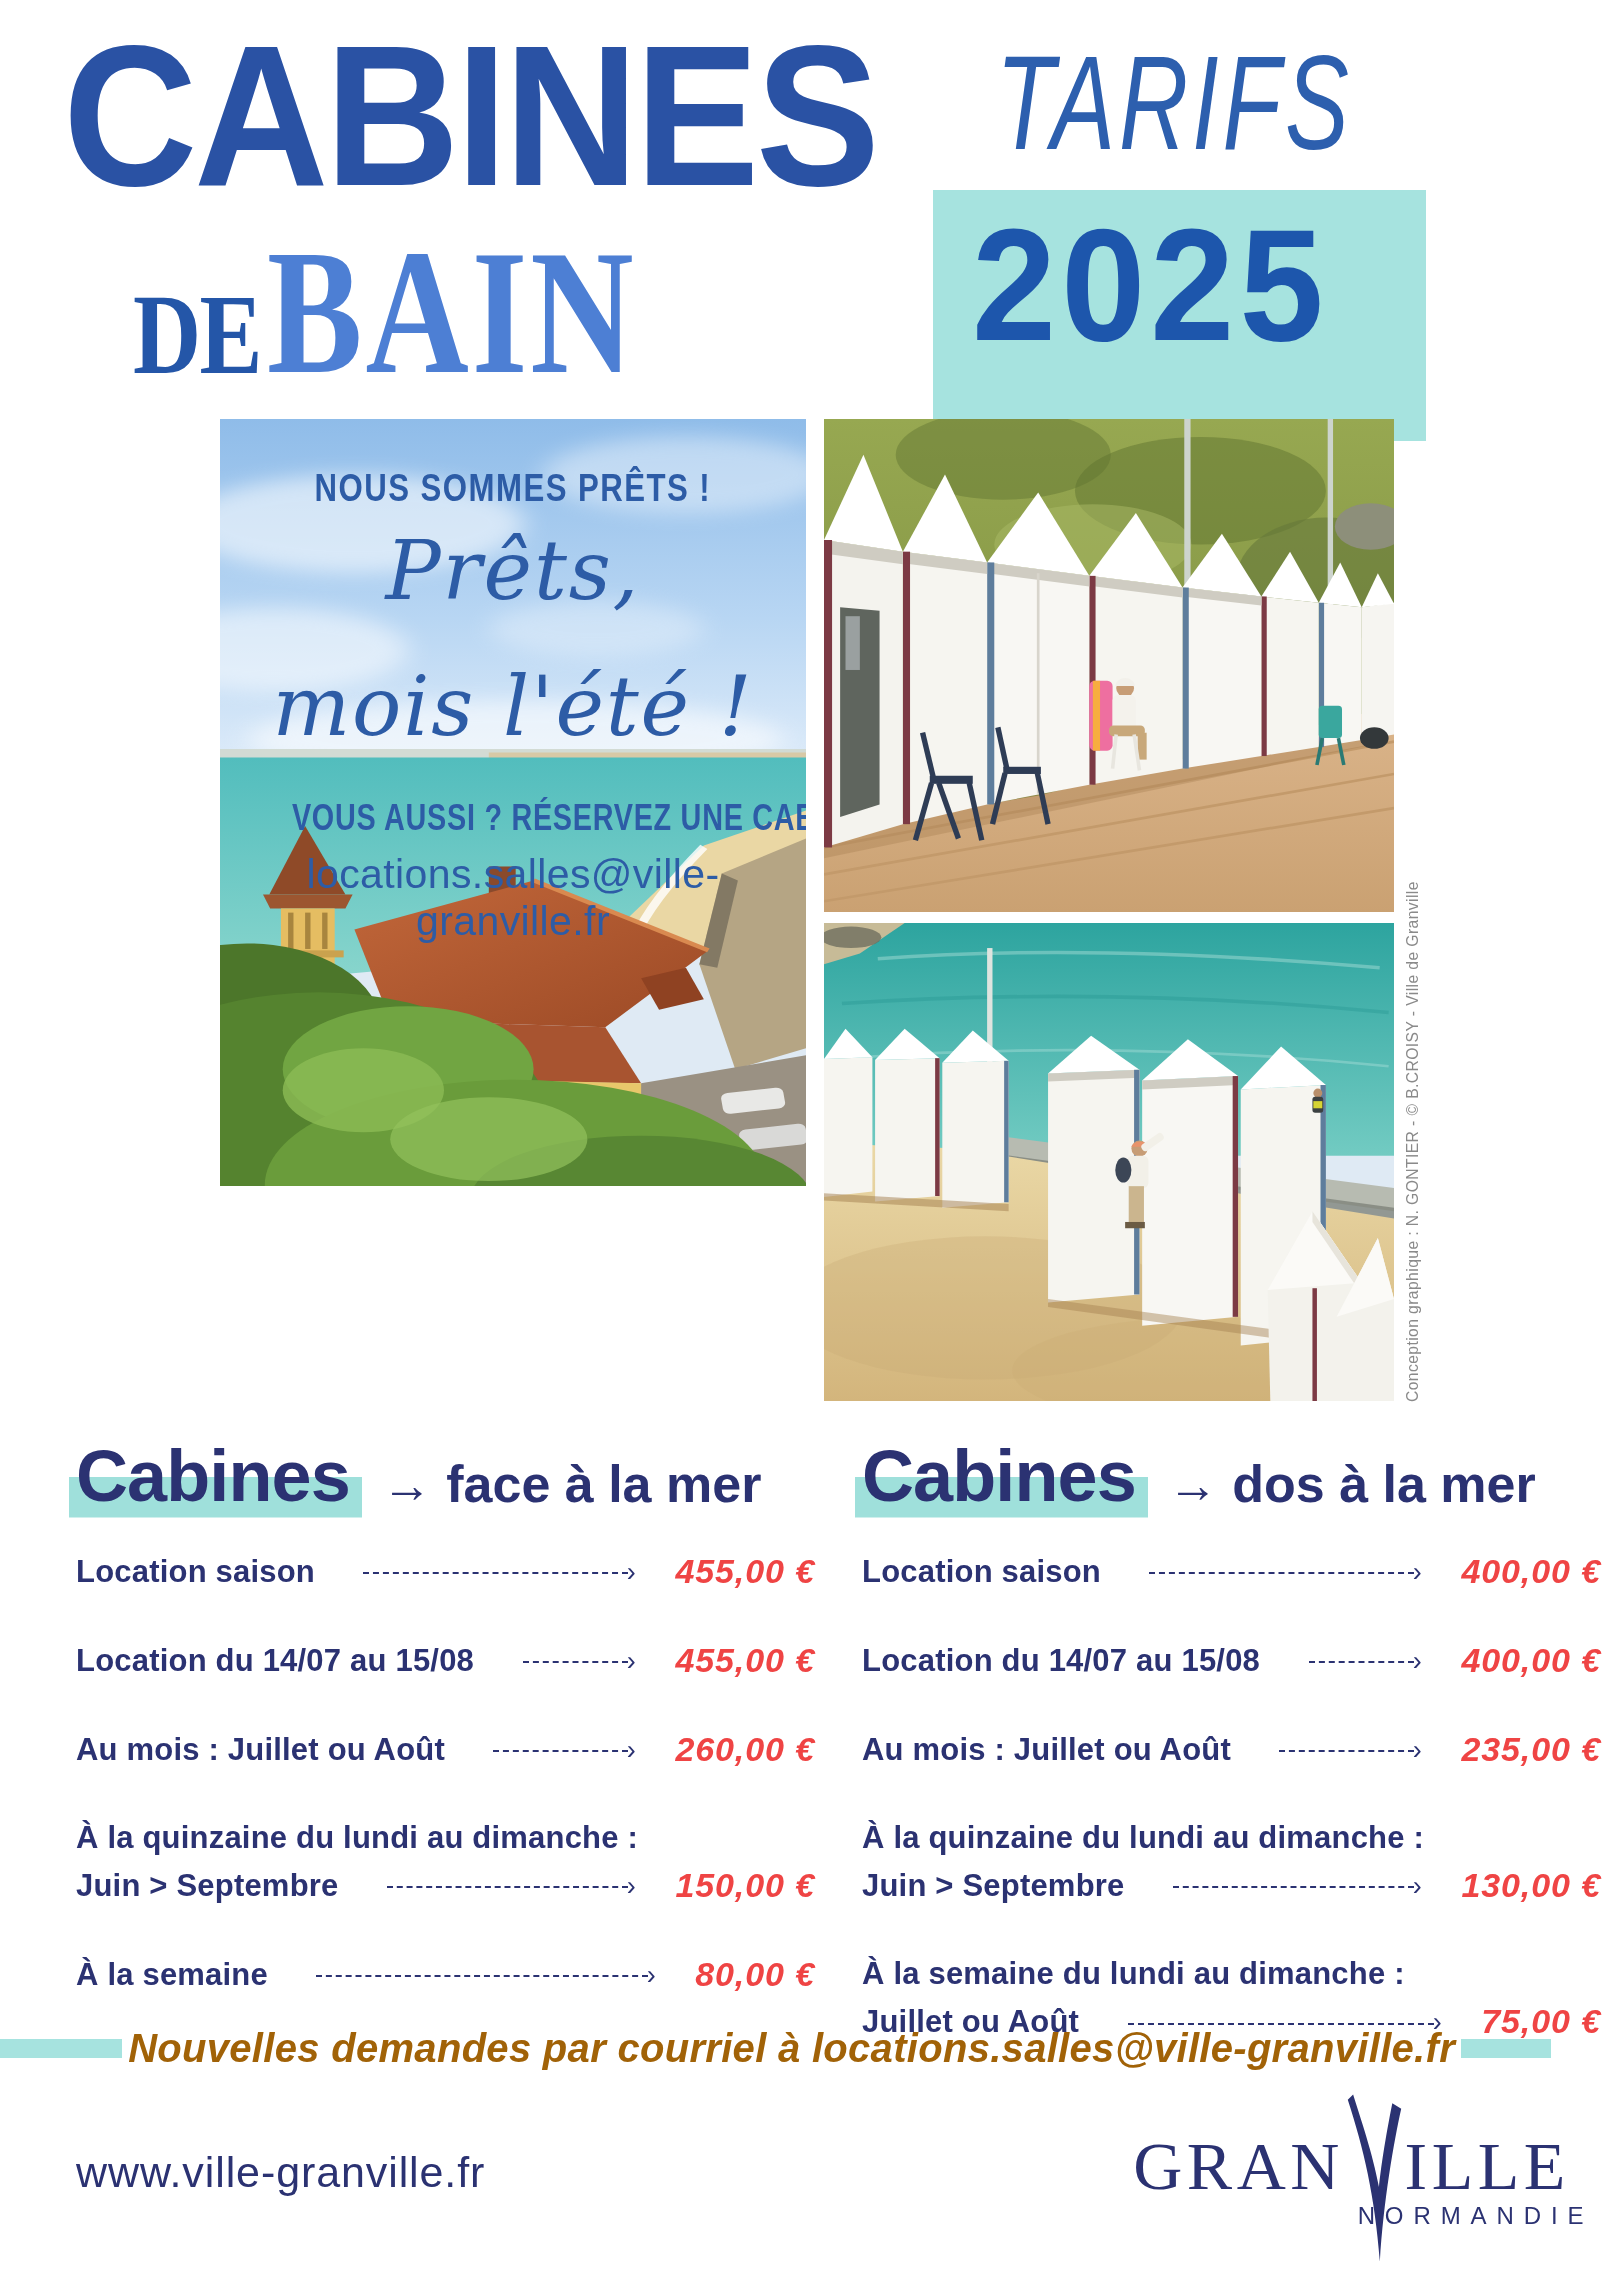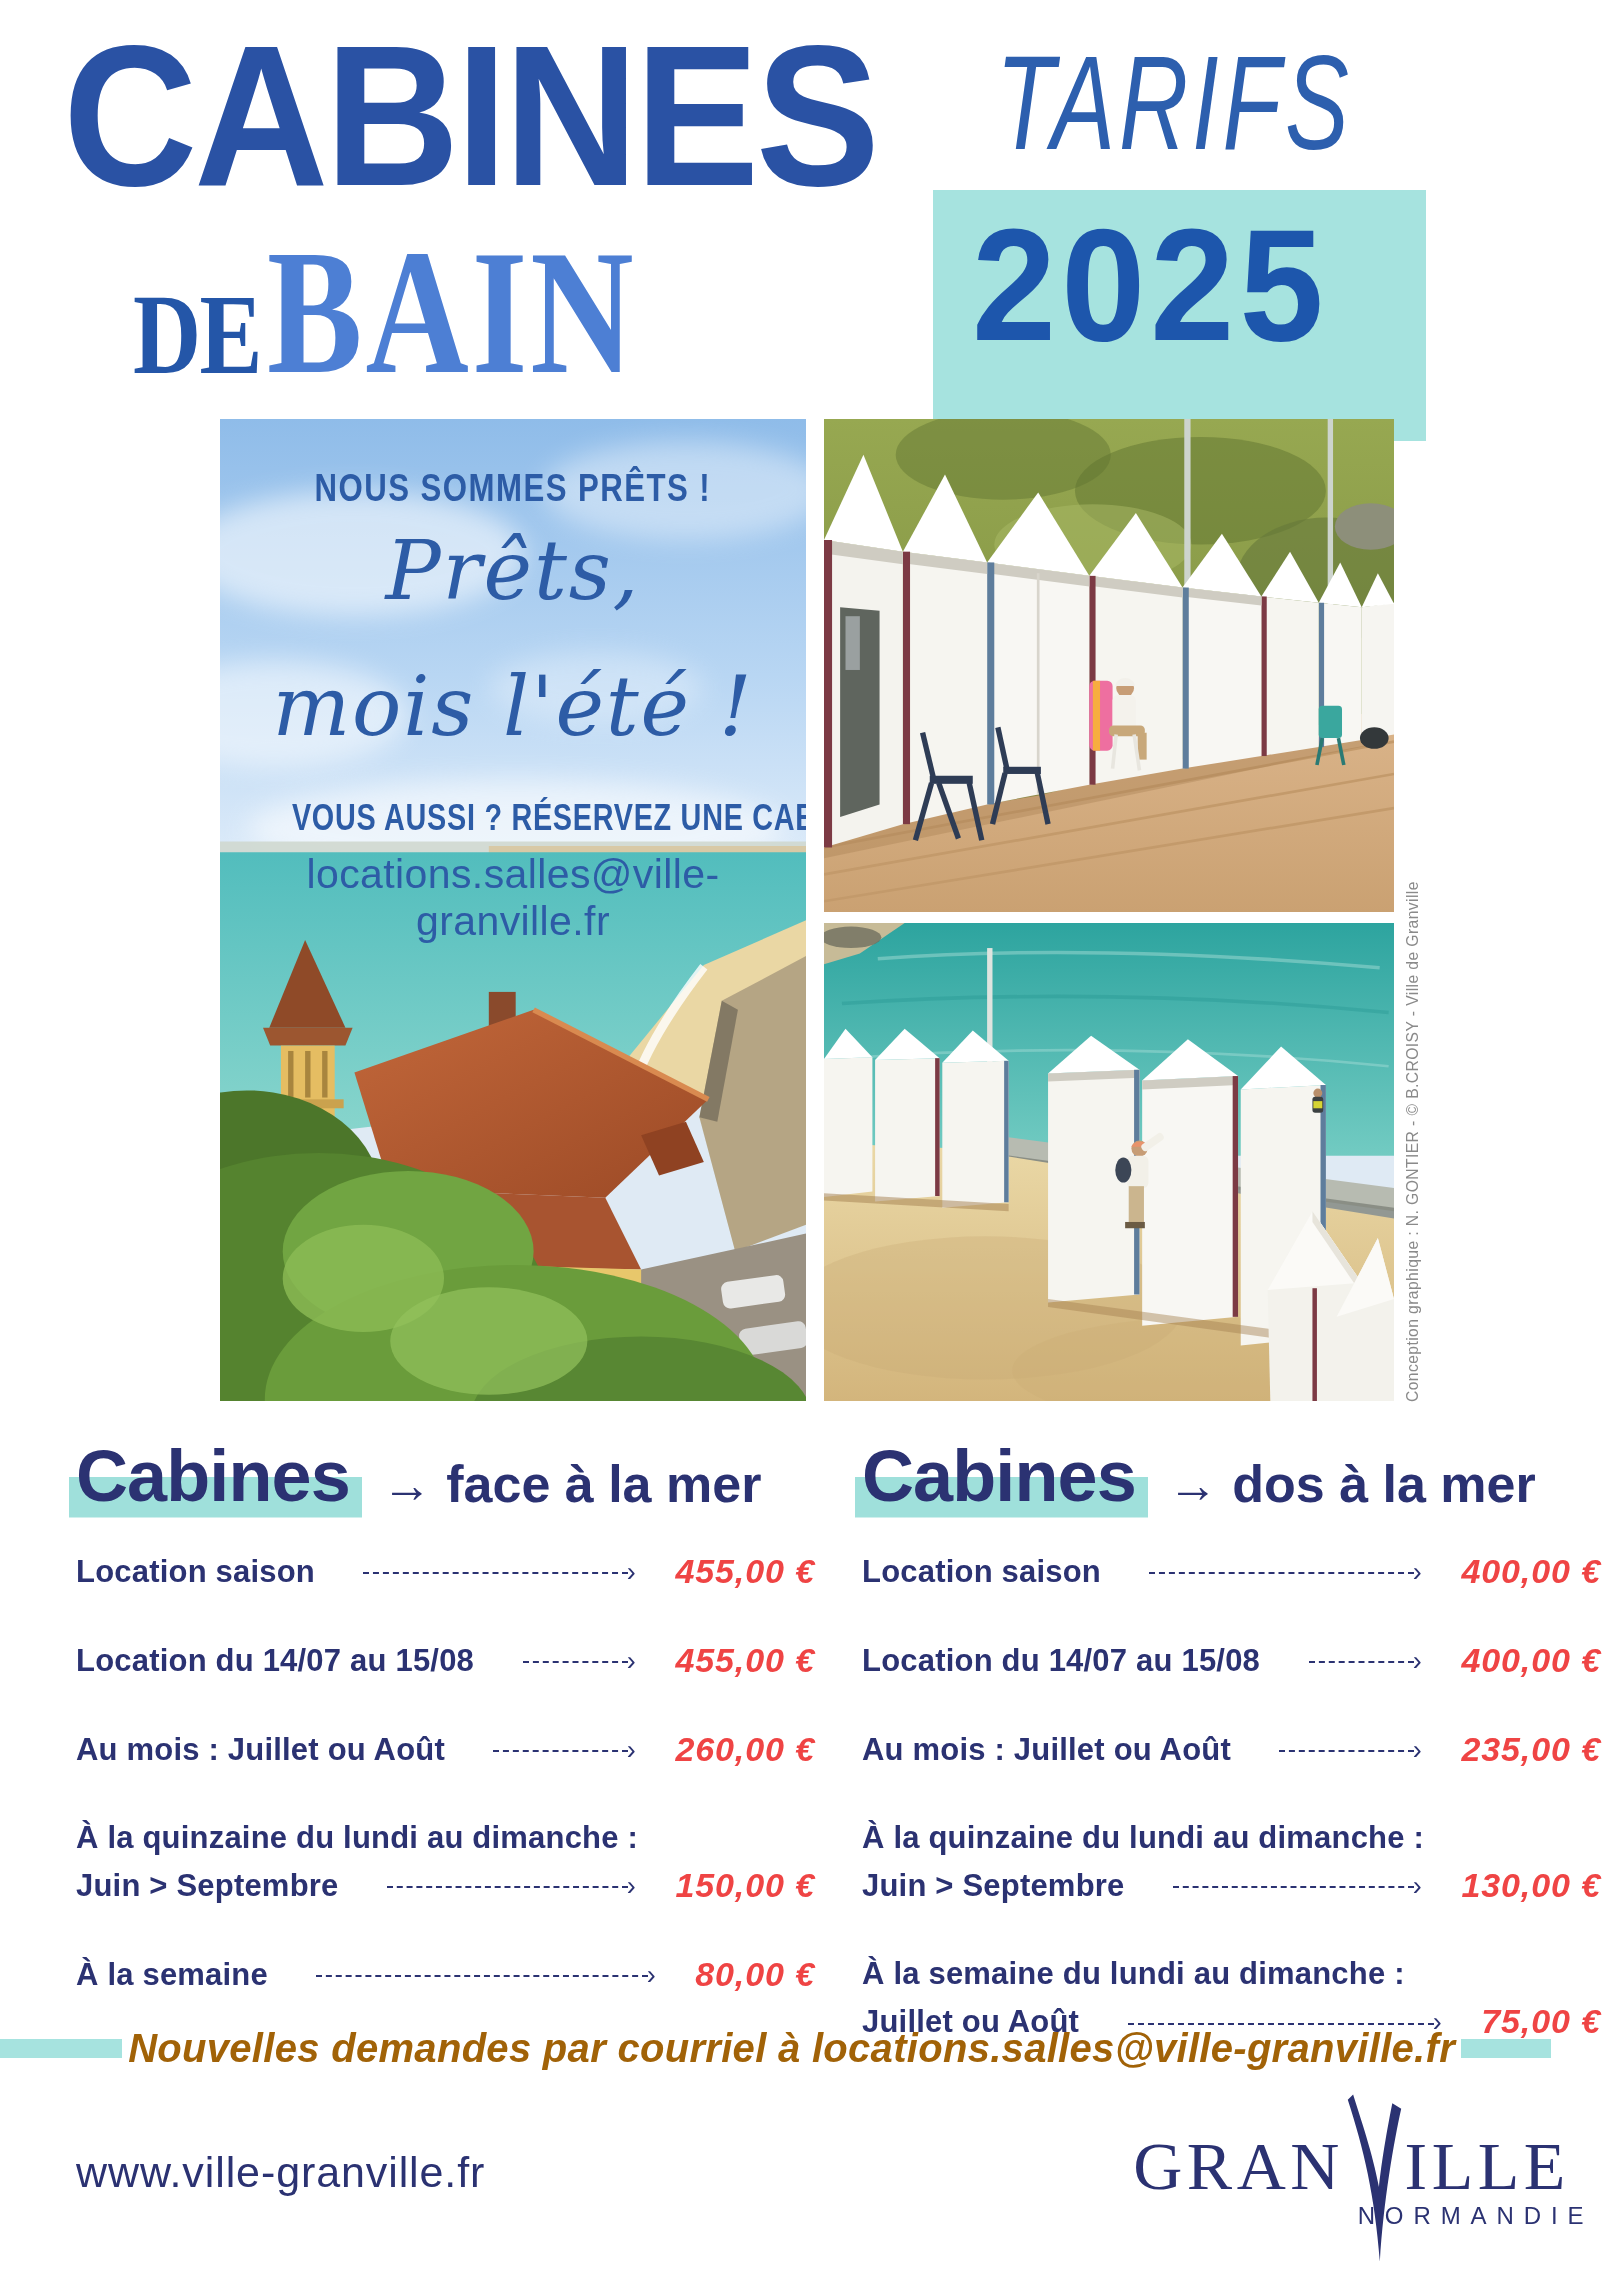--- a/index.html
+++ b/index.html
@@ -17,21 +17,21 @@
   .title-debain{position:absolute;left:133px;top:222px;width:806px;height:179px;}
   .de{position:absolute;left:0;bottom:9px;font-family:"Liberation Serif",serif;font-weight:700;
     font-size:115px;color:#2456a8;letter-spacing:-1.8px;line-height:1;transform:scaleX(0.82);transform-origin:left bottom;}
   .bain{position:absolute;left:134px;bottom:0;font-family:"Liberation Serif",serif;font-weight:700;
     font-size:179px;color:#4d7fd4;letter-spacing:3.6px;line-height:1;transform:scaleX(0.8);transform-origin:left bottom;}
 
   
   .photos{position:absolute;left:220px;top:419px;width:1173px;height:982px;}
   .photo{position:absolute;overflow:hidden;background:#dfeaf4;}
   .photo svg{display:block;width:100%;height:100%;}
-  .photo-left{left:0;top:0;width:586px;height:982px;}
+  .photo-left{left:0;top:0;width:586px;height:767px;}
   .photo-tr{left:604px;top:0;width:570px;height:493px;}
   .photo-br{left:604px;top:504px;width:570px;height:478px;}
 
   .ov{position:absolute;width:100%;text-align:center;color:#2d5ca6;}
   .ov .cond{display:inline-block;transform:scaleX(0.8);transform-origin:center;white-space:nowrap;}
   .ov-line1{top:47px;font-size:39px;font-weight:700;letter-spacing:1.8px;}
   .ov-script{font-family:"DejaVu Serif",serif;font-style:italic;font-weight:400;font-size:82px;letter-spacing:1.8px;}
   .ov-script1{top:104px;}
   .ov-script2{top:240px;}
   .ov-line2{top:378px;font-size:36px;font-weight:700;letter-spacing:0.9px;}

